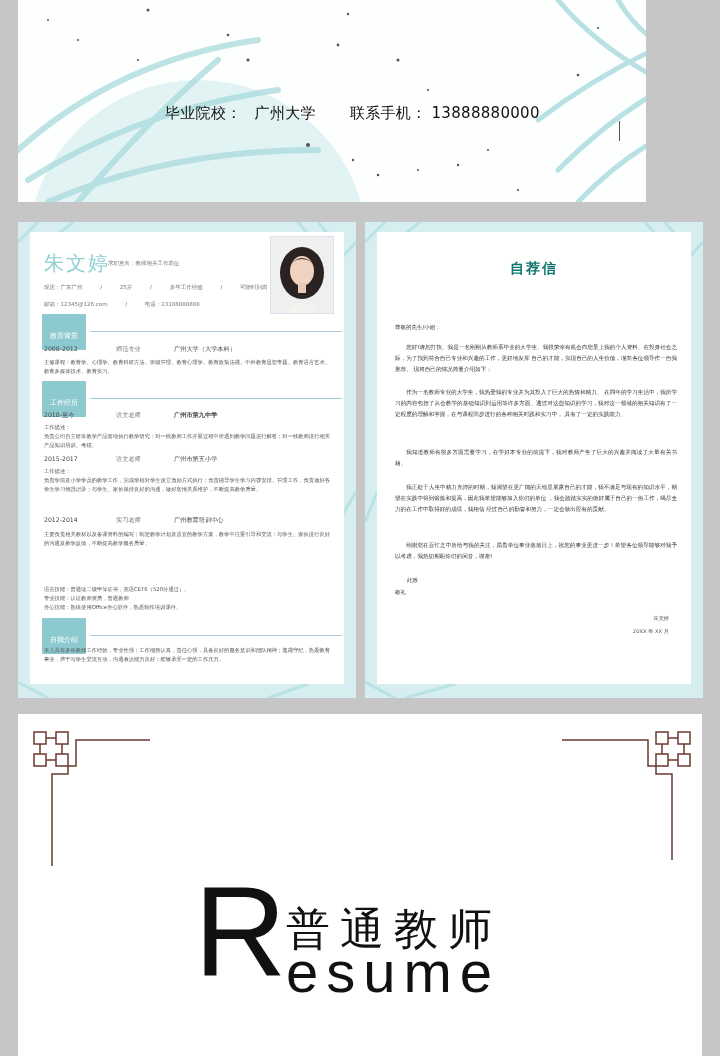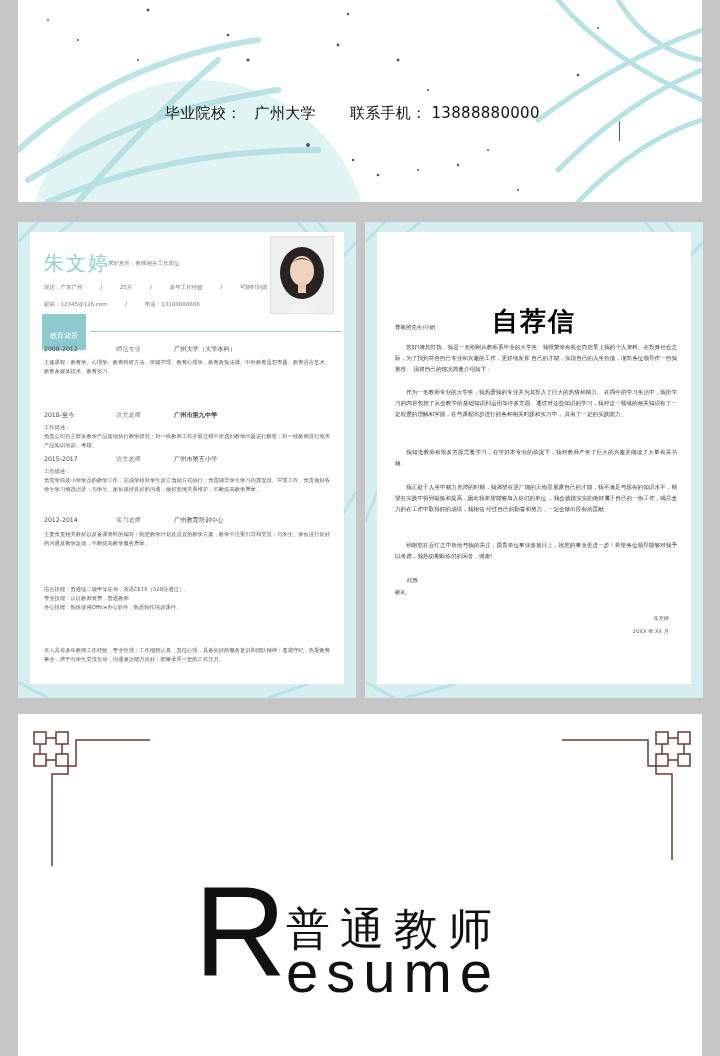--- a/index.html
+++ b/index.html
@@ -1,21 +1,21 @@
 <!DOCTYPE html>
 <html><head>
 <meta charset="utf-8">
 <style>
   * { box-sizing: border-box; margin: 0; padding: 0; }
   html, body { width: 720px; height: 1056px; overflow: hidden; }
   body { background: #c6c6c6; font-family: "DejaVu Sans", "Liberation Sans", sans-serif; position: relative; }
 
   
   .banner {
-    position: absolute; left: 18px; top: 0; width: 684px; height: 202px;
+    position: absolute; left: 18px; top: 0; width: 628px; height: 202px;
     background: #fdfefe; overflow: hidden;
   }
   .banner svg.deco { position: absolute; left: 0; top: 0; }
   .banner-line {
     position: absolute; left: 147px; top: 104px; font-size: 15px; color: #111;
     letter-spacing: 0.3px; white-space: nowrap;
   }
   .banner-line .gap { display: inline-block; width: 24px; }
   .banner-cursor { position: absolute; left: 601px; top: 121px; width: 1px; height: 20px; background: #555; }
 
@@ -47,21 +47,21 @@
   .sec-line { flex: 1; height: 1px; background: #9fcfd3; margin-left: 4px; }
   .r-text { position: absolute; left: 14px; width: 290px; font-size: 5.3px; line-height: 9px; color: #555; }
   .r-entry { position: absolute; left: 14px; font-size: 6.2px; color: #444; white-space: nowrap; }
   .r-entry .c1 { display: inline-block; width: 72px; }
   .r-entry .c2 { display: inline-block; width: 58px; color: #777; }
   .r-entry .c3 { display: inline-block; }
   .r-entry .bold { font-weight: bold; }
 
   
   .letter-page { left: 365px; }
-  .l-title { position: absolute; left: 0; right: 0; top: 28px; text-align: center; font-family: "DejaVu Serif", serif; font-size: 26px; color: #000000; font-weight: bold; letter-spacing: 2px; margin-top: 44px; }
+  .l-title { position: absolute; left: 0; right: 0; top: 28px; text-align: center; font-family: "DejaVu Serif", serif; font-size: 14px; color: #0f766e; font-weight: bold; letter-spacing: 2px; }
   .l-greet { position: absolute; left: 18px; top: 92px; font-size: 5.5px; color: #333; }
   .l-para { position: absolute; left: 18px; width: 282px; font-size: 5.6px; line-height: 11px; color: #333; text-indent: 2em; text-align: justify; }
   .l-close1 { position: absolute; left: 30px; font-size: 5.5px; color: #333; }
   .l-close2 { position: absolute; left: 18px; font-size: 5.5px; color: #333; }
   .l-sign { position: absolute; right: 22px; font-size: 5.2px; color: #555; text-align: right; }
 
   
   .cover { position: absolute; left: 18px; top: 714px; width: 684px; height: 342px; background: #fff; overflow: hidden; }
   .cover svg.corner { position: absolute; top: 0; }
   .cover-title-big-r {
@@ -172,20 +172,24 @@
 
     <div class="sec-head" style="top:94px">
       <span class="sec-tag">教育背景</span>
       <span class="sec-line"></span>
     </div>
     <div class="r-entry" style="top:113px">
       <span class="c1">2008-2012</span><span class="c2">师范专业</span><span class="c3">广州大学（大学本科）</span>
     </div>
     <div class="r-text" style="top:126px">主修课程：教育学、心理学、教育科研方法、班级管理、教育心理学、教育政策法规、中外教育思想专题、教育语言艺术、教育多媒体技术、教育实习。</div>
 
+    <div class="sec-head" style="top:161px">
+      <span class="sec-tag">工作经历</span>
+      <span class="sec-line"></span>
+    </div>
     <div class="r-entry" style="top:179px">
       <span class="c1">2018-至今</span><span class="c2">语文老师</span><span class="c3 bold">广州市第九中学</span>
     </div>
     <div class="r-text" style="top:191px">工作描述：</div>
     <div class="r-text" style="top:200px">负责公司自主研发教学产品落地执行教学研究；对一线教师工作开展过程中所遇到教学问题进行解答；对一线教师进行相关产品知识培训、考核。</div>
 
     <div class="r-entry" style="top:223px">
       <span class="c1">2015-2017</span><span class="c2">语文老师</span><span class="c3">广州市第五小学</span>
     </div>
     <div class="r-text" style="top:235px">工作描述：</div>
@@ -193,20 +197,24 @@
 
     <div class="r-entry" style="top:284px">
       <span class="c1">2012-2014</span><span class="c2">实习老师</span><span class="c3">广州教育培训中心</span>
     </div>
     <div class="r-text" style="top:298px">主要负责相关教材以及备课资料的编写；制定教学计划及适宜的教学方案，教学中注重引导和交流；与学生、家长进行良好的沟通及教学反馈，不断提高教学服务质量。</div>
 
     <div class="r-text" style="top:353px">语言技能：普通话二级甲等证书，英语CET6（520分通过）。</div>
     <div class="r-text" style="top:362px">专业技能：认证教师资质，普通教师</div>
     <div class="r-text" style="top:371px">办公技能：熟练使用Office办公软件，熟悉制作培训课件。</div>
 
+    <div class="sec-head" style="top:398px">
+      <span class="sec-tag">自我介绍</span>
+      <span class="sec-line"></span>
+    </div>
     <div class="r-text" style="top:414px">本人具有多年教师工作经验，专业性强；工作细致认真，责任心强，具备良好的服务意识和团队精神；遵规守纪，热爱教育事业，擅于与学生交流互动，沟通表达能力良好；能够承受一定的工作压力。</div>
   </div>
 </div>
 
 <div class="page letter-page">
   <svg class="deco" width="338" height="476">
     <g stroke="#b9e2e5" stroke-width="3" fill="none">
       <path d="M0 20 L20 0"></path>
         <path d="M40 12 L55 0"></path>
         <path d="M280 0 L290 12"></path>

